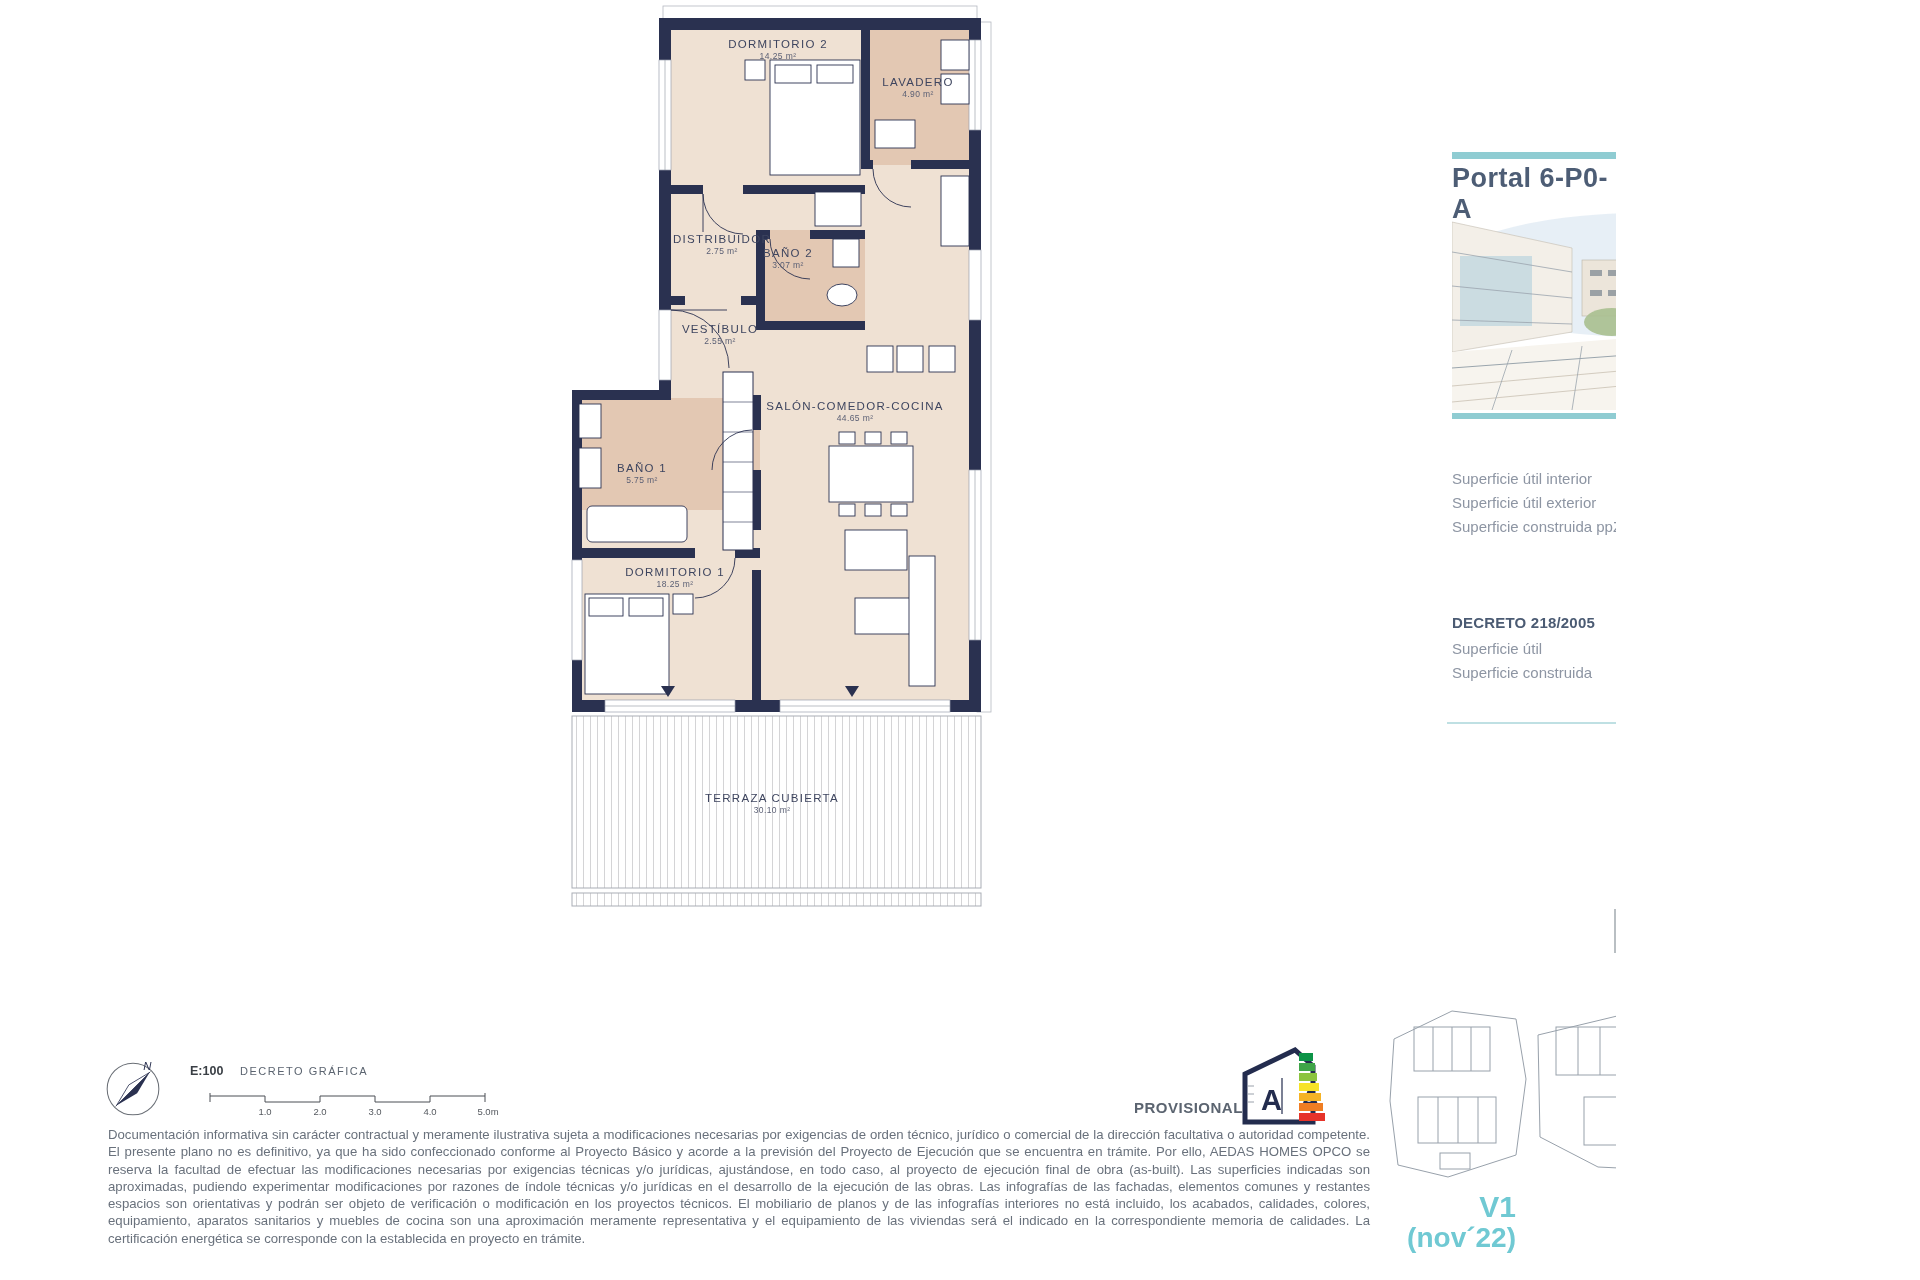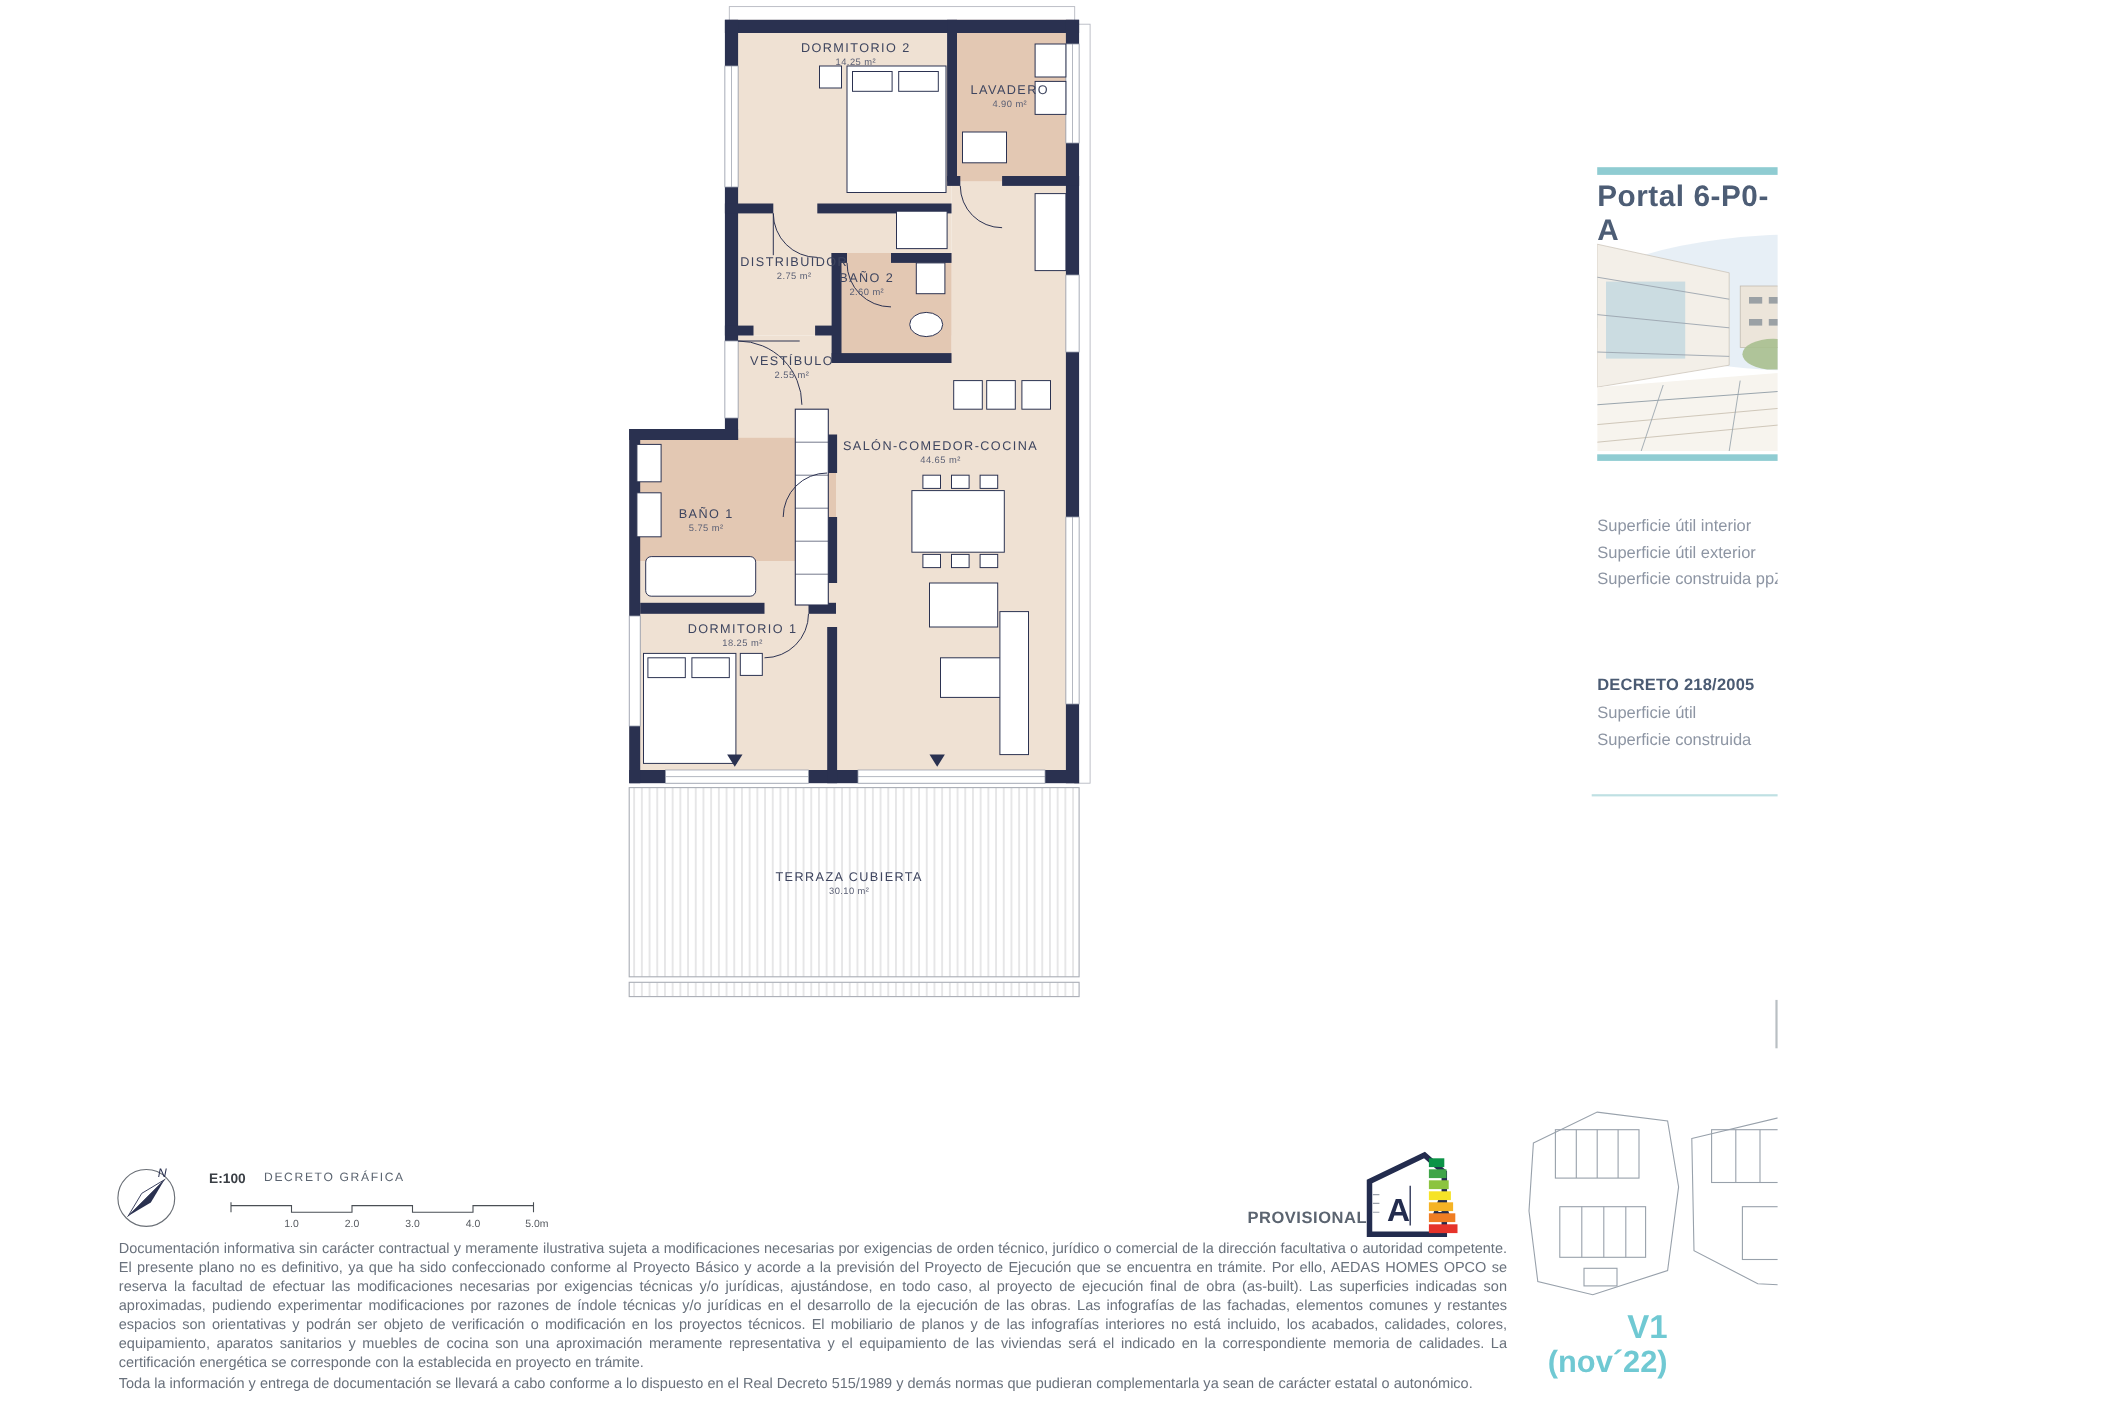--- a/index.html
+++ b/index.html
@@ -178,21 +178,21 @@
   <div class="room-label" style="left:918px;top:76px;">
     <span class="room-name">LAVADERO</span>
     <span class="room-area">4.90 m²</span>
   </div>
   <div class="room-label" style="left:722px;top:233px;">
     <span class="room-name">DISTRIBUIDOR</span>
     <span class="room-area">2.75 m²</span>
   </div>
   <div class="room-label" style="left:788px;top:247px;">
     <span class="room-name">BAÑO 2</span>
-    <span class="room-area">2.60 m²</span>
+    <span class="room-area">3.07 m²</span>
   </div>
   <div class="room-label" style="left:720px;top:323px;">
     <span class="room-name">VESTÍBULO</span>
     <span class="room-area">2.55 m²</span>
   </div>
   <div class="room-label" style="left:855px;top:400px;">
     <span class="room-name">SALÓN-COMEDOR-COCINA</span>
     <span class="room-area">44.65 m²</span>
   </div>
   <div class="room-label" style="left:642px;top:462px;">
@@ -374,16 +374,15 @@
       <rect x="62" y="29" width="18" height="8" fill="#8cc43f"></rect>
       <rect x="62" y="39" width="20" height="8" fill="#f6e327"></rect>
       <rect x="62" y="49" width="22" height="8" fill="#f5b325"></rect>
       <rect x="62" y="59" width="24" height="8" fill="#ef7d23"></rect>
       <rect x="62" y="69" width="26" height="8" fill="#e6332a"></rect>
     </g>
   </svg>
 
   <div class="disclaimer">
     <p>Documentación informativa sin carácter contractual y meramente ilustrativa sujeta a modificaciones necesarias por exigencias de orden técnico, jurídico o comercial de la dirección facultativa o autoridad competente. El presente plano no es definitivo, ya que ha sido  confeccionado conforme al Proyecto Básico y acorde a la previsión del Proyecto de Ejecución que se encuentra en trámite. Por ello, AEDAS HOMES OPCO se reserva la facultad de efectuar las modificaciones necesarias por exigencias técnicas y/o jurídicas, ajustándose, en todo caso, al proyecto de ejecución final de obra (as-built). Las superficies indicadas son aproximadas, pudiendo experimentar modificaciones por razones de índole técnicas y/o jurídicas en el desarrollo de la ejecución de las obras. Las infografías de las fachadas, elementos comunes y restantes espacios son orientativas y podrán ser objeto de verificación o modificación en los proyectos técnicos. El mobiliario de planos y de las infografías interiores no está incluido, los acabados, calidades, colores, equipamiento, aparatos sanitarios y muebles de cocina son una aproximación meramente representativa y el equipamiento de las viviendas será el indicado en la correspondiente memoria de calidades. La certificación energética se corresponde con la establecida en proyecto en trámite.</p>
-    <p>Toda la información y entrega de documentación se llevará a cabo conforme a lo dispuesto en el Real Decreto 515/1989 y demás normas que pudieran complementarla ya sean de carácter estatal o autonómico.</p>
   </div>
 
 </div>
 
 </body></html>

